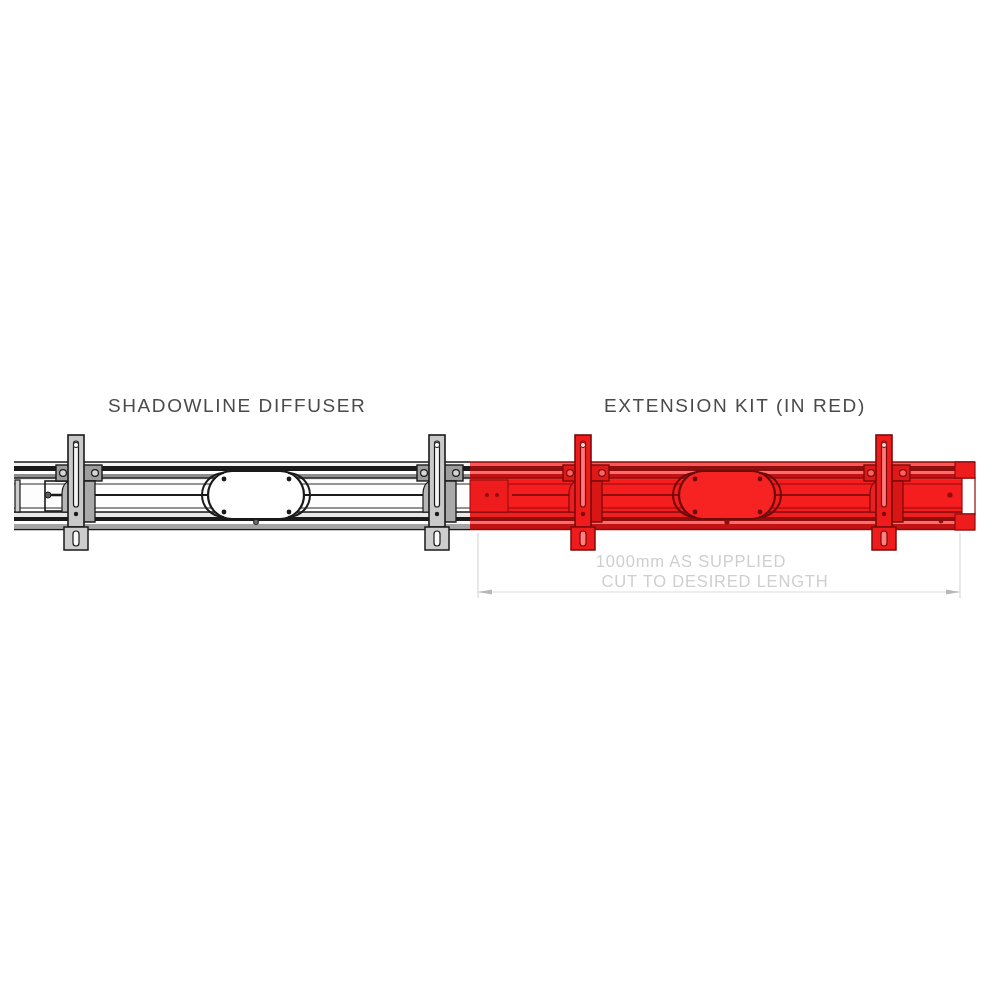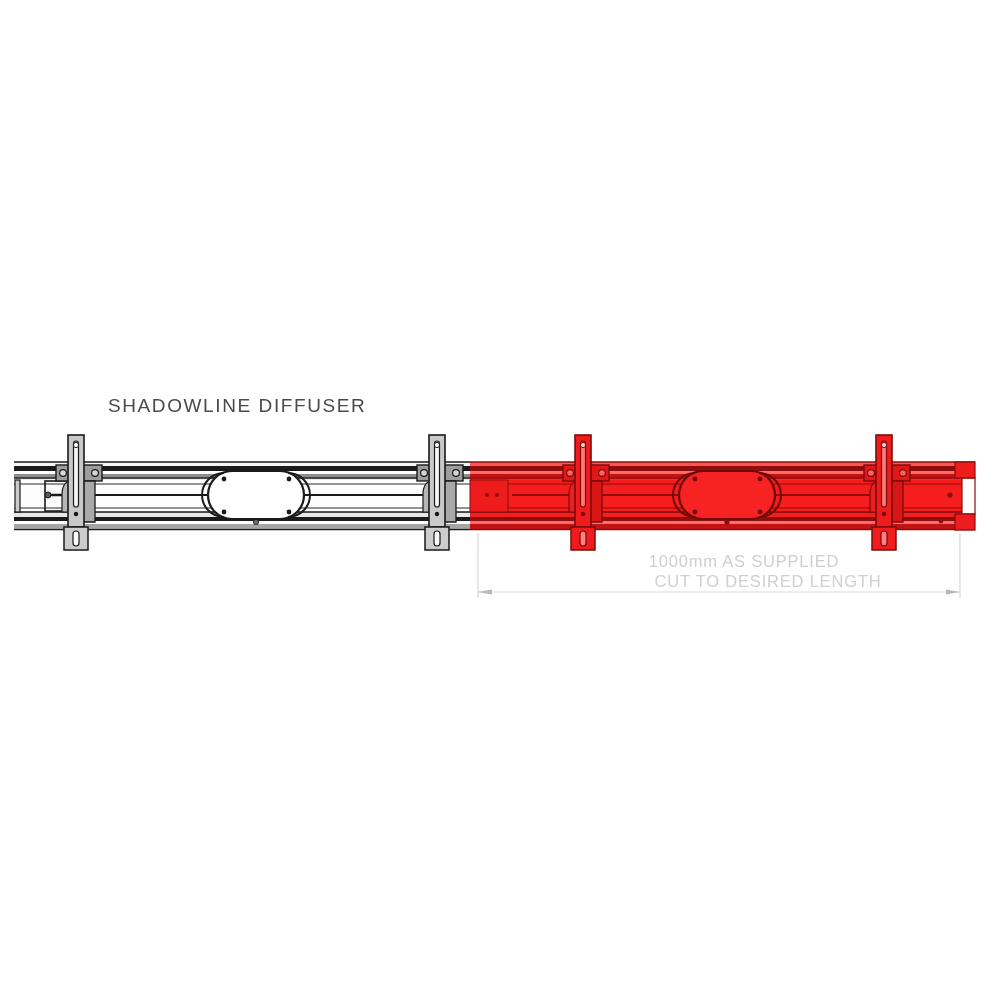--- a/index.html
+++ b/index.html
@@ -23,34 +23,35 @@
   #title-right{left:604px;top:395px;}
 
   .dimtext{
     position:absolute;
     color:#cfcfcf;
     font-size:16.5px;
     letter-spacing:0.8px;
     white-space:nowrap;
     text-align:center;
     width:480px;
-    left:504px;
+    left:451px;
   }
   #dim-line1{top:552px;}
   #dim-line2{top:572px;padding-left:24px;}
 
   svg{position:absolute;left:0;top:0;}
 </style>
 </head>
 <body>
 
 <div id="stage">
 
   <div class="label" id="title-left">SHADOWLINE DIFFUSER</div>
 
+  <div class="label" id="title-right">EXTENSION KIT (IN RED)</div>
 
   <svg width="1000" height="1000" viewBox="0 0 1000 1000">
     <defs>
       <linearGradient id="greyProfile" x1="0" y1="0" x2="0" y2="1">
         <stop offset="0%" stop-color="#f6f6f6"></stop>
         <stop offset="40%" stop-color="#e2e2e2"></stop>
         <stop offset="100%" stop-color="#c4c4c4"></stop>
       </linearGradient>
       <linearGradient id="redProfile" x1="0" y1="0" x2="0" y2="1">
         <stop offset="0%" stop-color="#ff4040"></stop>

